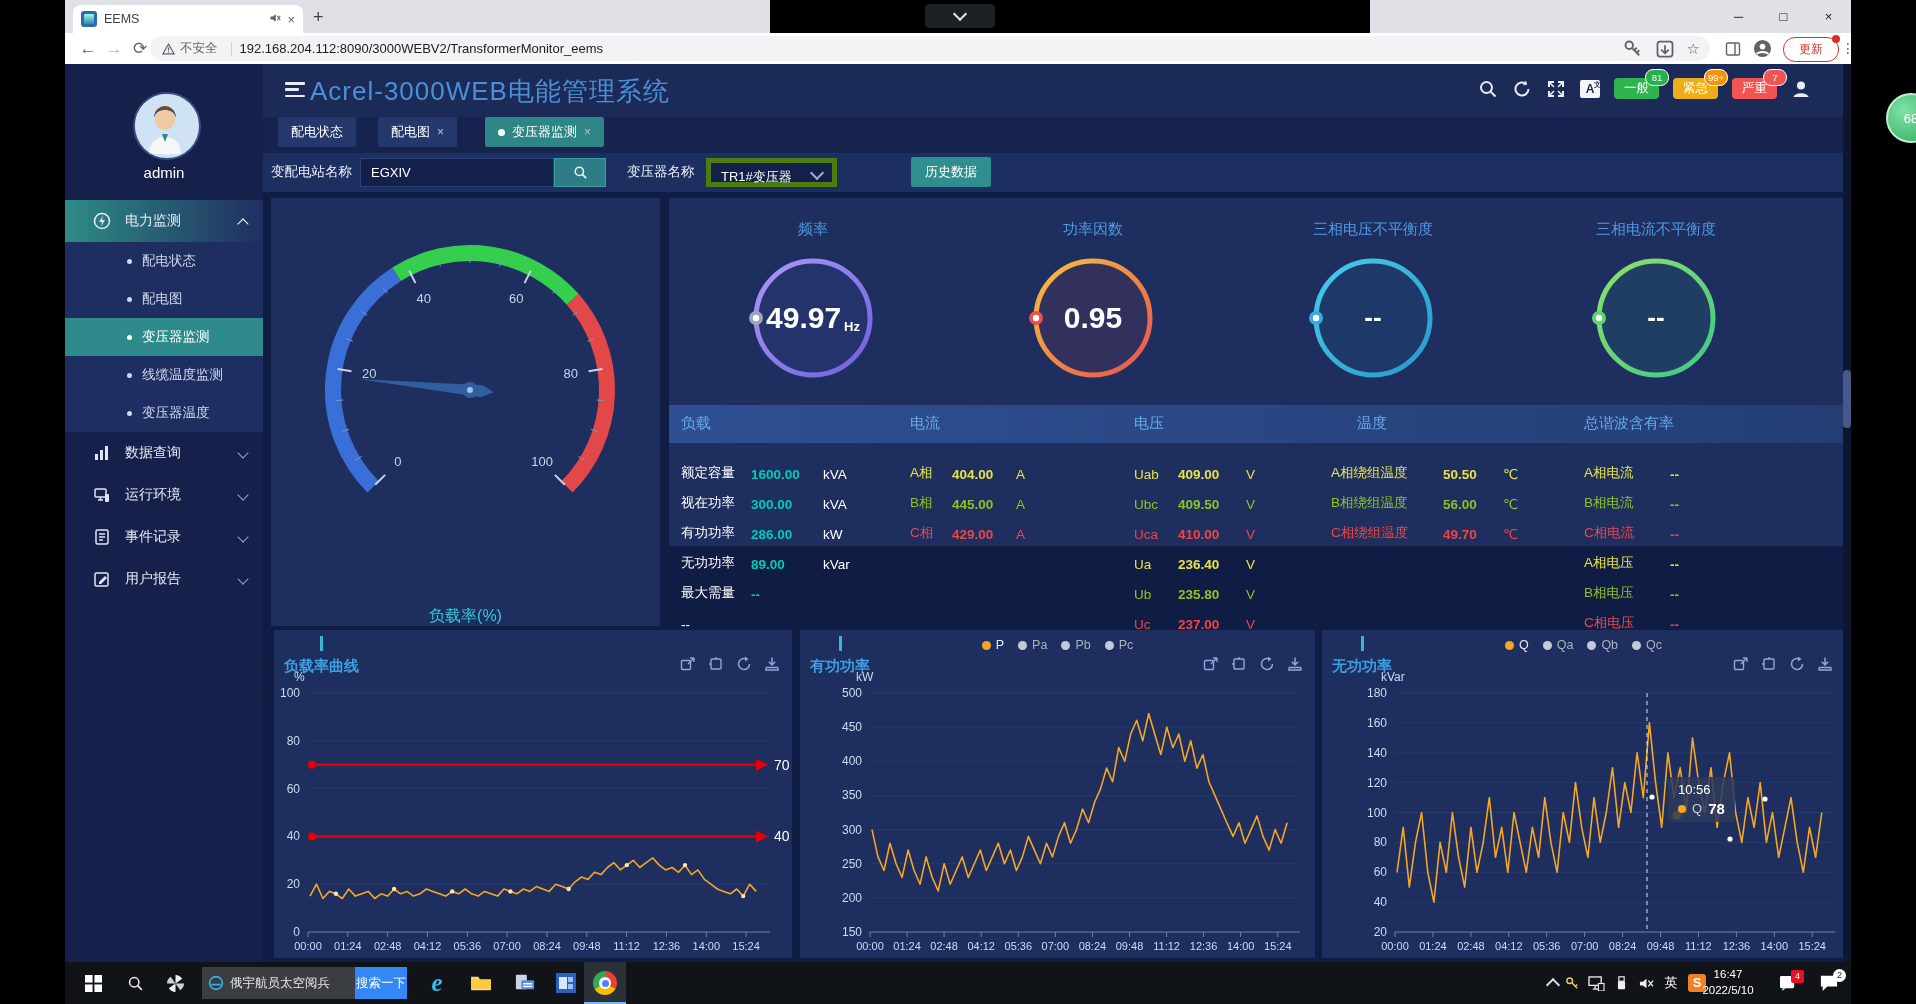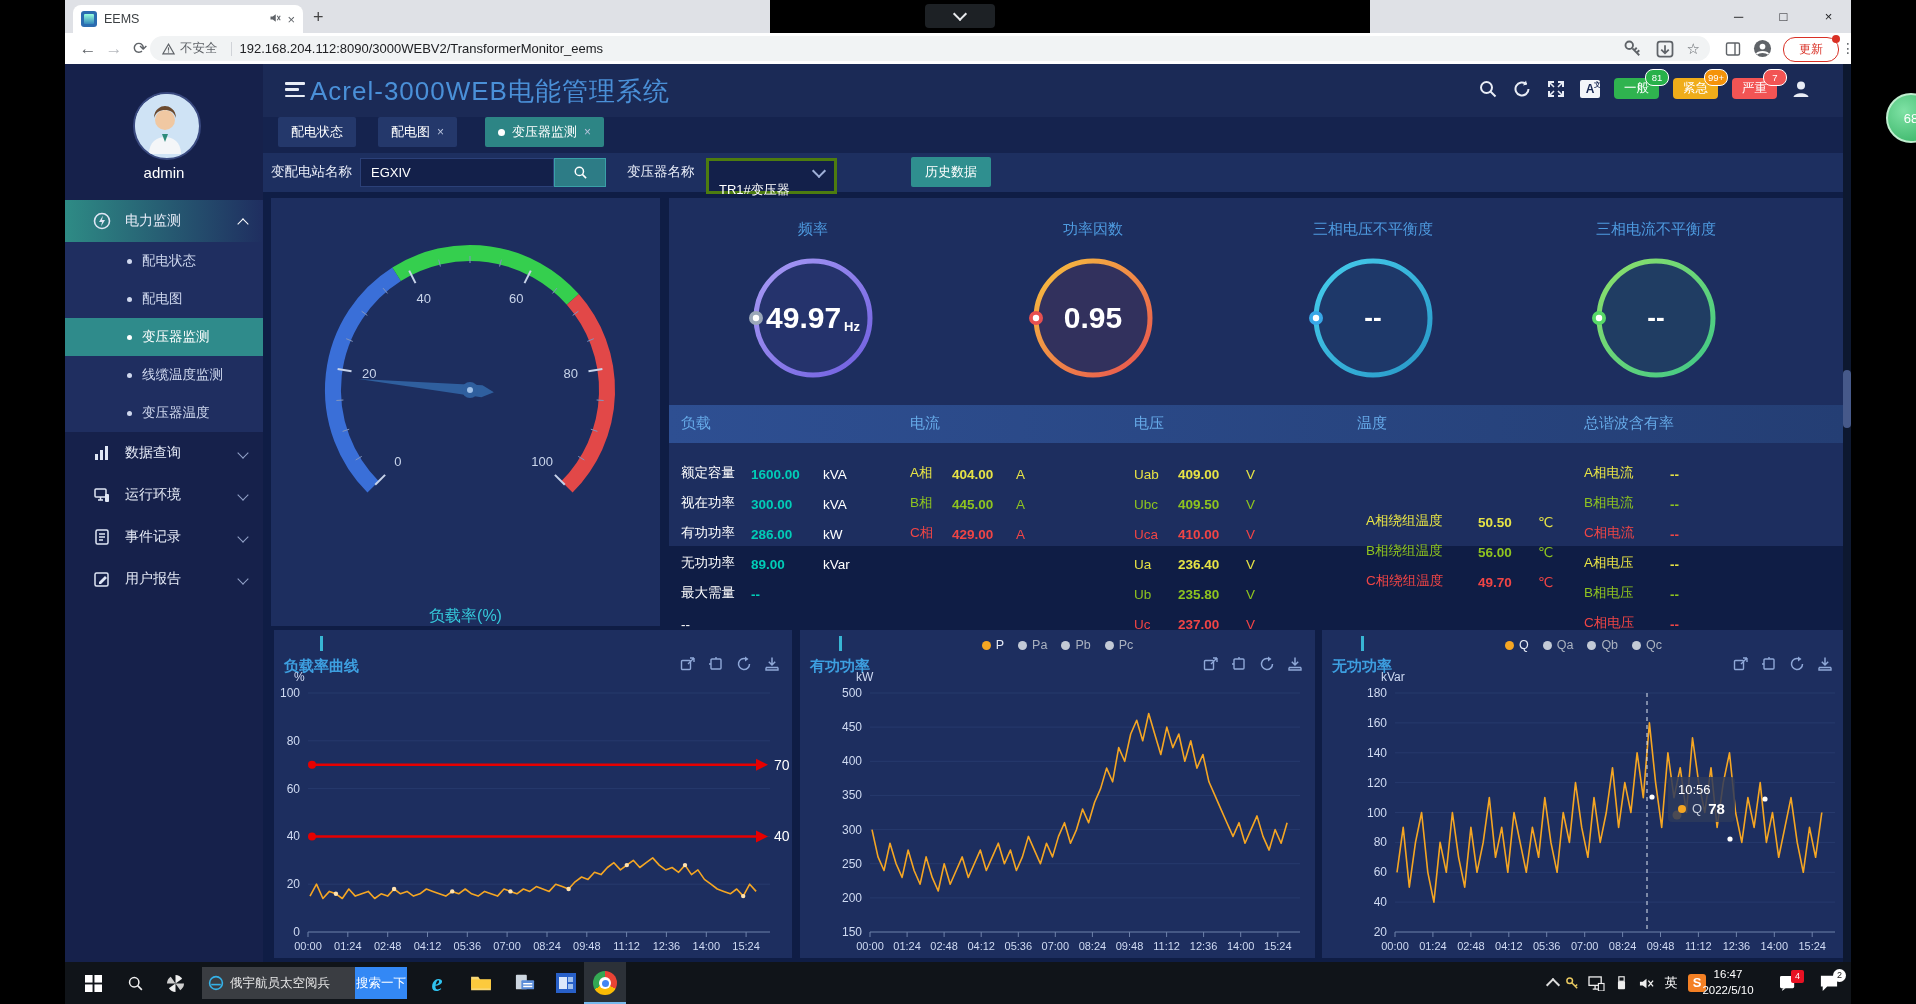--- a/index.html
+++ b/index.html
@@ -62,21 +62,21 @@
   
   #chiprow{position:absolute;left:198px;right:0;top:53px;height:36px;background:#15234e;}
   .chip{position:absolute;top:0;height:30px;background:#24386b;color:#fff;font-size:13px;display:flex;align-items:center;gap:7px;padding:0 13px;border-radius:2px;}
   .chip .x{color:#b9c4dd;font-size:12px;}
   .chip.on{background:#2d8585;}
   .chip .cdot{width:7px;height:7px;border-radius:50%;background:#fff;}
   #filterbar{position:absolute;left:198px;right:8px;top:89px;height:39px;background:#1d2f60;}
   .flabel{position:absolute;top:10px;color:#e9edf8;font-size:13.5px;}
   .finput{position:absolute;top:5px;height:29px;background:#13204a;border:1px solid #2b4078;box-sizing:border-box;color:#fff;font-size:13px;line-height:27px;padding:0 10px;}
   .fsearch{position:absolute;top:5px;width:52px;height:29px;background:#2d7c86;border:1px solid #3aa0a8;box-sizing:border-box;display:flex;align-items:center;justify-content:center;color:#fff;}
-  .fselect{position:absolute;top:5px;height:29px;background:#13204a;border:3px solid #4d7c0f;box-sizing:border-box;color:#fff;font-size:13px;line-height:27px;padding:15px 10px;}
+  .fselect{position:absolute;top:5px;height:29px;background:#13204a;border:5px solid #4d7c0f;box-sizing:border-box;color:#fff;font-size:13px;line-height:27px;padding:0 10px;}
   .fselect .chev{border-color:#9fb0d8;position:absolute;right:10px;top:9px;}
   .fbtn{position:absolute;top:4px;height:30px;background:#2f8f8f;color:#fff;font-size:13px;line-height:30px;padding:0 14px;border-radius:2px;}
   
   .panel{position:absolute;background:#1d2e5f;}
   #gaugeval{position:absolute;left:0;top:356px;width:100%;text-align:center;color:#f6a828;font-size:30px;font-weight:bold;}
   #gaugelabel{position:absolute;left:0;top:408px;width:100%;text-align:center;color:#35c8da;font-size:16px;}
   .ringcell{position:absolute;top:0;width:220px;height:200px;}
   .ringtitle{position:absolute;top:22px;width:100%;text-align:center;color:#4e9be0;font-size:15px;}
   .ringsvg{position:absolute;left:40px;top:50px;}
   
@@ -533,21 +533,21 @@
               <span class="l c-b" style="display:inline-block;width:44px">Ub</span>
               <span class="v c-b" style="display:inline-block;width:68px">235.80</span>
               <span class="u c-b">V</span>
             </div>
             <div class="trow">
               <span class="l c-c" style="display:inline-block;width:44px">Uc</span>
               <span class="v c-c" style="display:inline-block;width:68px">237.00</span>
               <span class="u c-c">V</span>
             </div>
           </div>
-          <div class="tcol" style="left: 697px; margin-top: 48px;">
+          <div class="tcol" style="left: 662px;">
             <div class="trow">
               <span class="l c-a" style="display:inline-block;width:112px">A相绕组温度</span>
               <span class="v c-a" style="display:inline-block;width:60px">50.50</span>
               <span class="u c-a">℃</span>
             </div>
             <div class="trow">
               <span class="l c-b" style="display:inline-block;width:112px">B相绕组温度</span>
               <span class="v c-b" style="display:inline-block;width:60px">56.00</span>
               <span class="u c-b">℃</span>
             </div>

